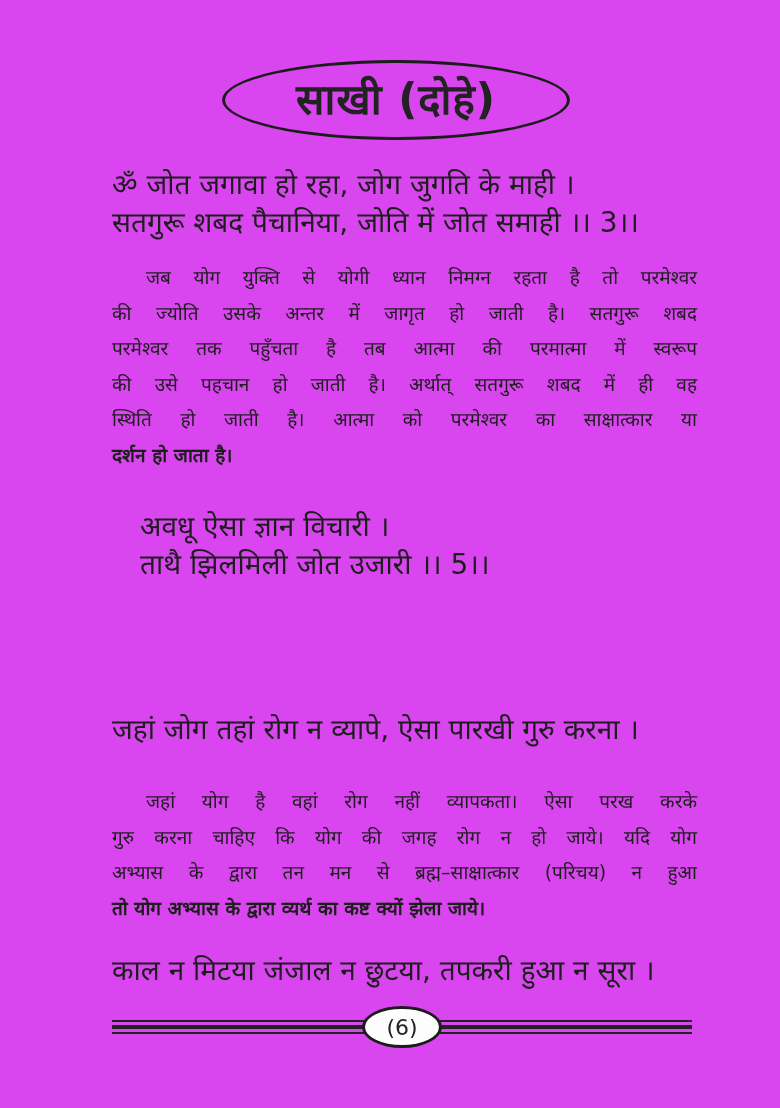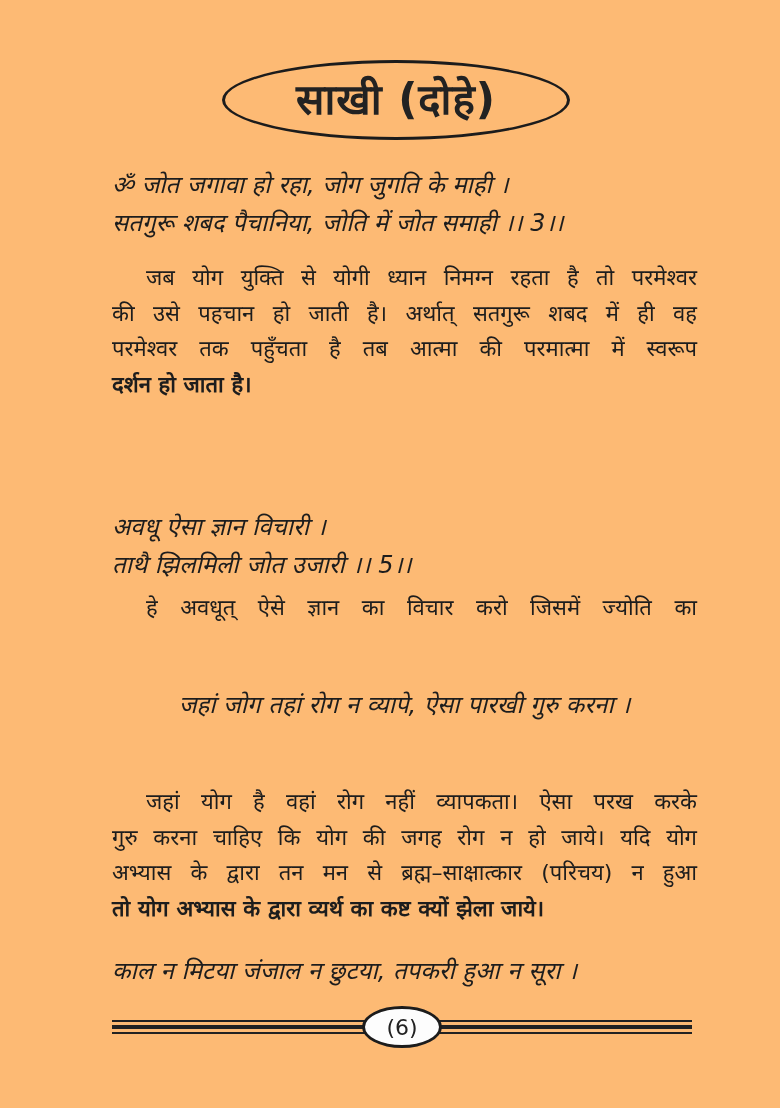--- a/index.html
+++ b/index.html
@@ -12,21 +12,21 @@
       background: #ffffff;
       position: relative;
       overflow: hidden;
       font-family: "DejaVu Sans", sans-serif;
       color: #1a1a1a;
     }
     .page {
       position: absolute;
       left: 0; top: 0;
       width: 780px; height: 1108px;
-      background: #fdba74;
+      background: #d946ef;
     }
     
     .title-oval {
       position: absolute;
       left: 222px;
       top: 60px;
       width: 348px;
       height: 80px;
       border: 3px solid #1c1c1c;
       border-radius: 50%;
@@ -42,29 +42,28 @@
       color: #222;
       letter-spacing: 1px;
       line-height: 1;
     }
     .block {
       position: absolute;
       left: 112px;
       width: 585px;
     }
     .verse {
-      font-style: italic;
-      font-size: 24px;
+      font-size: 28px;
       line-height: 38px;
       color: #1d1d1d;
       white-space: nowrap;
     }
     .verse div { height: 38px; }
     .prose {
-      font-size: 22px;
+      font-size: 19px;
       line-height: 35.5px;
       color: #1d1d1d;
       text-align: justify;
       text-align-last: left;
     }
     .prose .line {
       display: block;
       height: 35.5px;
       white-space: nowrap;
       text-align: justify;
@@ -126,35 +125,36 @@
     <span class="title-text">साखी (दोहे)</span>
   </div>
 
   <div class="block verse" style="top:166px;">
     <div>ॐ जोत जगावा हो रहा, जोग जुगति के माही ।</div>
     <div>सतगुरू शबद पैचानिया, जोति में जोत समाही ।। 3।।</div>
   </div>
 
   <div class="block prose" style="top:260px;">
     <span class="line indent">जब योग युक्ति से योगी ध्यान निमग्न रहता है तो परमेश्वर</span>
+    <span class="line">की ज्योति उसके अन्तर में जागृत हो जाती है। सतगुरू शबद</span>
+    <span class="line">परमेश्वर तक पहुँचता है तब आत्मा की परमात्मा में स्वरूप</span>
     <span class="line">की उसे पहचान हो जाती है। अर्थात् सतगुरू शबद में ही वह</span>
-    <span class="line">परमेश्वर तक पहुँचता है तब आत्मा की परमात्मा में स्वरूप</span>
+    <span class="line">स्थिति हो जाती है। आत्मा को परमेश्वर का साक्षात्कार या</span>
     <span class="line last">दर्शन हो जाता है।</span>
   </div>
 
-  <div class="block verse" style="top:508px;">
+  <div class="block verse" style="top:508px;margin-left:28px;">
     <div>अवधू ऐसा ज्ञान विचारी ।</div>
     <div>ताथै झिलमिली जोत उजारी ।। 5।।</div>
   </div>
 
   <div class="block prose" style="top:590px;">
-    <span class="line indent">हे अवधूत् ऐसे ज्ञान का विचार करो जिसमें ज्योति का</span>
   </div>
 
-  <div class="block verse" style="top:686px;text-align:center;">
+  <div class="block verse" style="top:711px;">
     <div>जहां जोग तहां रोग न व्यापे, ऐसा पारखी गुरु करना ।</div>
   </div>
 
   <div class="block verse" style="top:952px;">
     <div>काल न मिटया जंजाल न छुटया, तपकरी हुआ न सूरा ।</div>
   </div>
 
   <div class="block prose" style="top:784px;">
     <span class="line indent">जहां योग है वहां रोग नहीं व्यापकता। ऐसा परख करके</span>
     <span class="line">गुरु करना चाहिए कि योग की जगह रोग न हो जाये। यदि योग</span>

